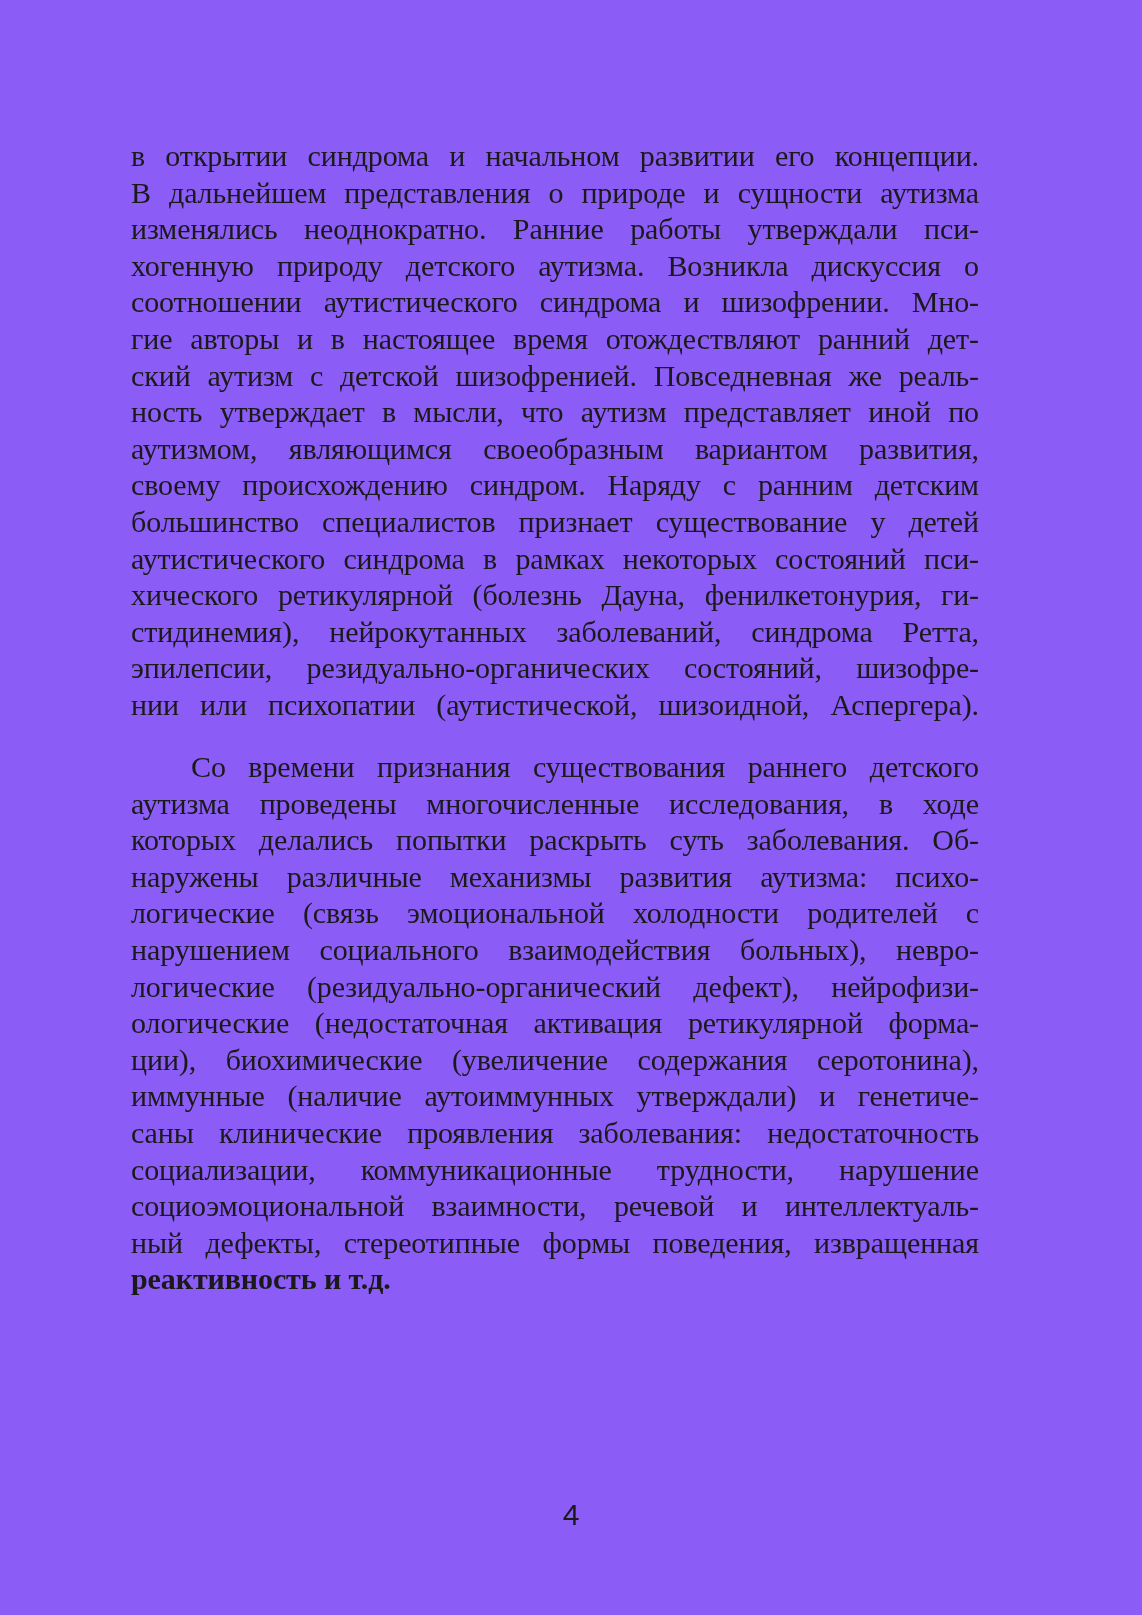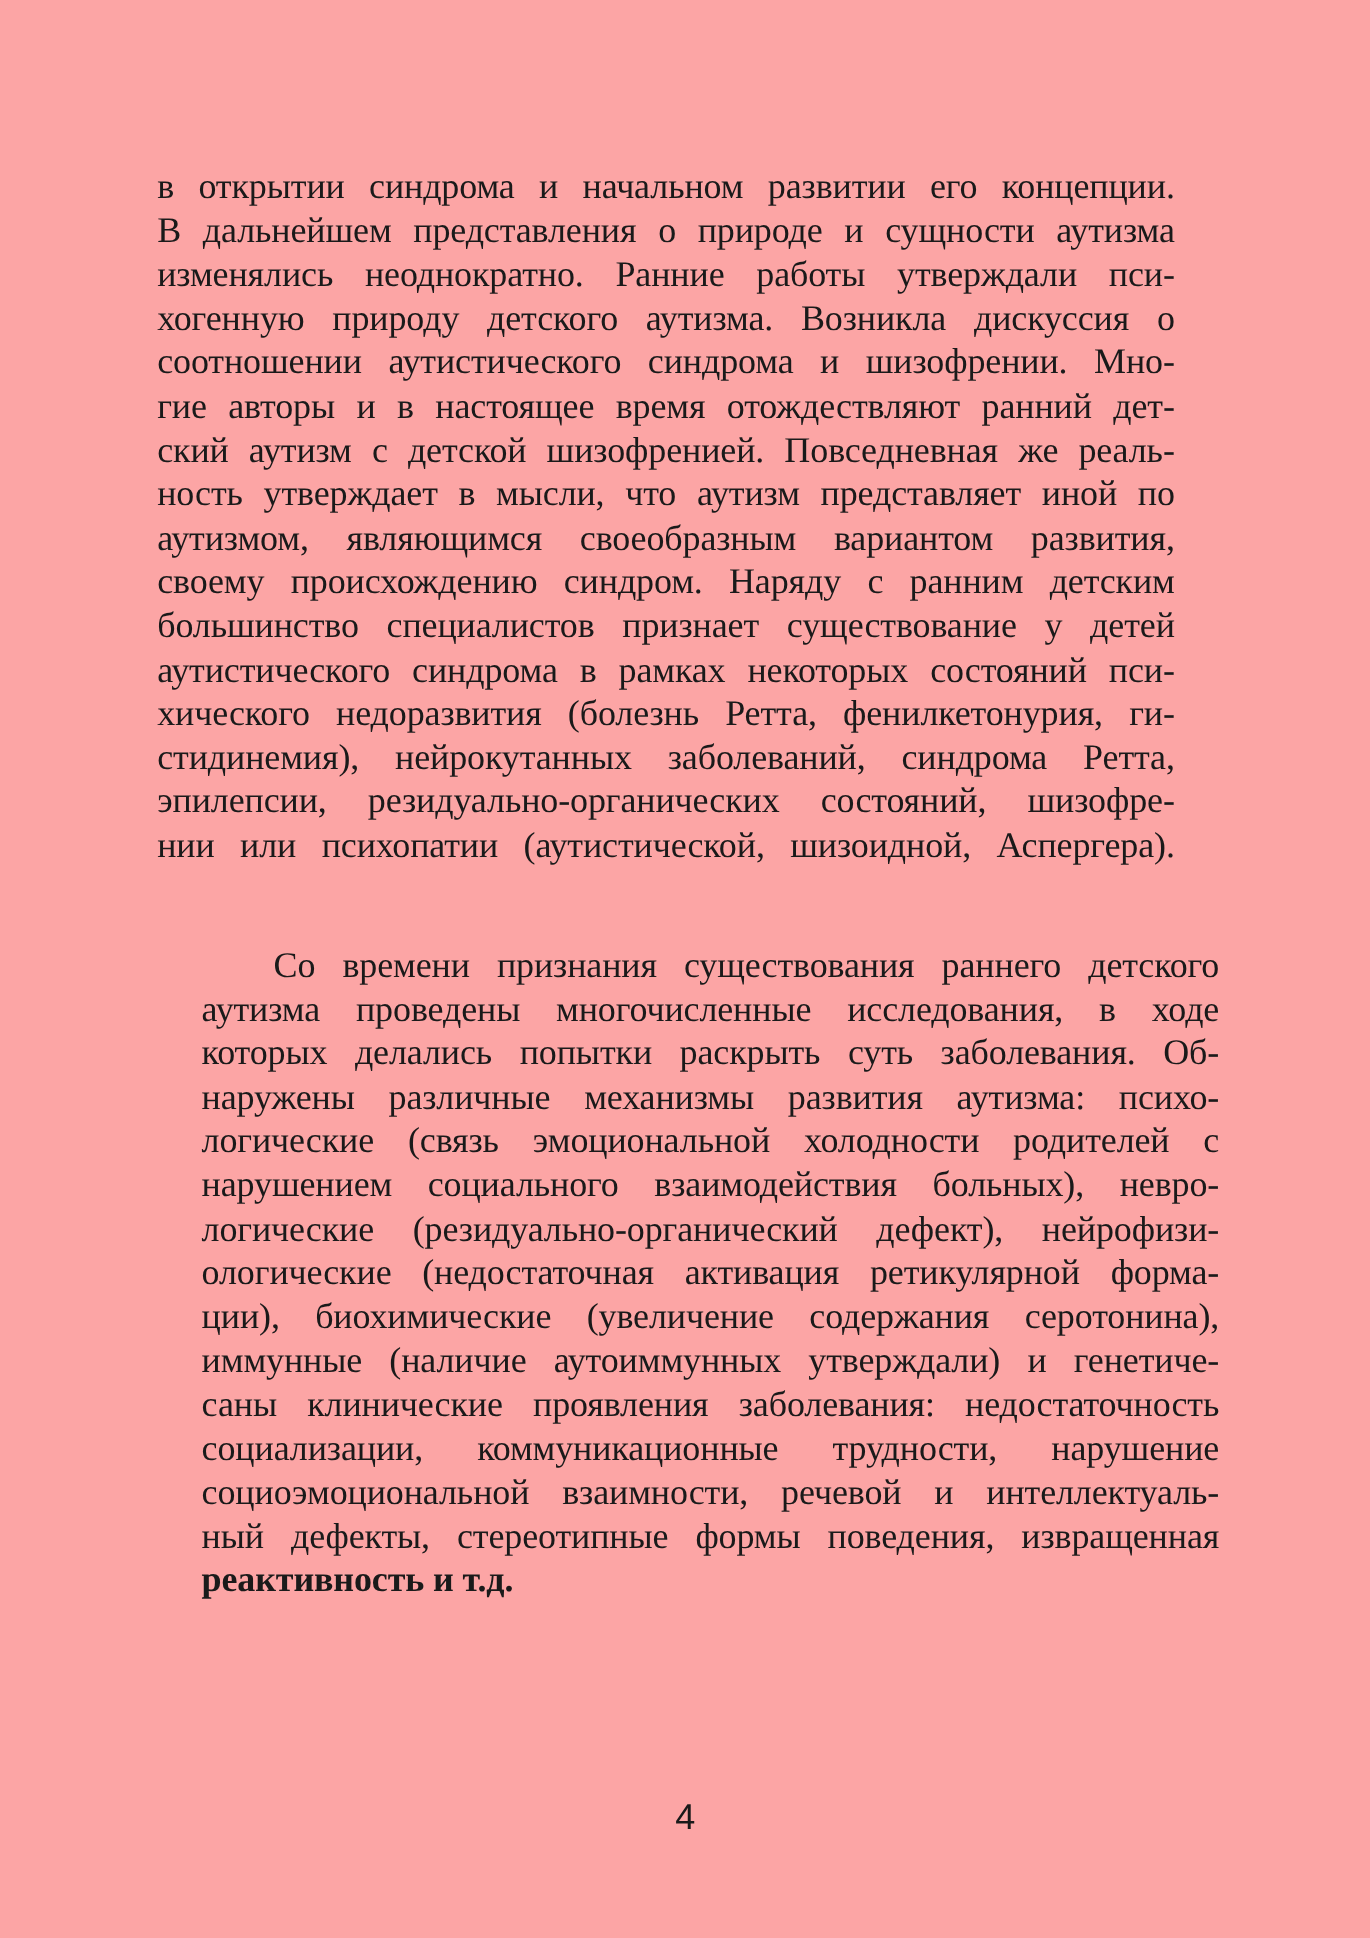--- a/index.html
+++ b/index.html
@@ -12,32 +12,32 @@
       height: 1615px;
       position: relative;
       overflow: hidden;
     }
     .page {
       position: absolute;
       left: 0;
       top: 0;
       width: 1142px;
       height: 1615px;
-      background: #fca5a5;
+      background: #8b5cf6;
     }
     .text-block {
       position: absolute;
       left: 131px;
       width: 848px;
       font-family: "Liberation Serif", "DejaVu Serif", serif;
       font-size: 30px;
       color: #1a1a1a;
     }
     .para-1 { top: 138px; }
-    .para-2 { top: 787px; margin-left: 37px; }
+    .para-2 { top: 749px; }
     .line {
       display: block;
       height: 36.6px;
       line-height: 36.6px;
       white-space: nowrap;
       text-align: justify;
       text-align-last: justify;
       letter-spacing: -0.1px;
     }
     .line.last {
@@ -69,21 +69,21 @@
     <span class="line">изменялись неоднократно. Ранние работы утверждали пси-</span>
     <span class="line">хогенную природу детского аутизма. Возникла дискуссия о</span>
     <span class="line">соотношении аутистического синдрома и шизофрении. Мно-</span>
     <span class="line">гие авторы и в настоящее время отождествляют ранний дет-</span>
     <span class="line">ский аутизм с детской шизофренией. Повседневная же реаль-</span>
     <span class="line">ность утверждает в мысли, что аутизм представляет иной по</span>
     <span class="line">аутизмом, являющимся своеобразным вариантом развития,</span>
     <span class="line">своему происхождению синдром. Наряду с ранним детским</span>
     <span class="line">большинство специалистов признает существование у детей</span>
     <span class="line">аутистического синдрома в рамках некоторых состояний пси-</span>
-    <span class="line">хического недоразвития (болезнь Ретта, фенилкетонурия, ги-</span>
+    <span class="line">хического ретикулярной (болезнь Дауна, фенилкетонурия, ги-</span>
     <span class="line">стидинемия), нейрокутанных заболеваний, синдрома Ретта,</span>
     <span class="line">эпилепсии, резидуально-органических состояний, шизофре-</span>
     <span class="line">нии или психопатии (аутистической, шизоидной, Аспергера).</span>
   </div>
 
   <div class="text-block para-2">
     <span class="line indent">Со времени признания существования раннего детского</span>
     <span class="line">аутизма проведены многочисленные исследования, в ходе</span>
     <span class="line">которых делались попытки раскрыть суть заболевания. Об-</span>
     <span class="line">наружены различные механизмы развития аутизма: психо-</span>

